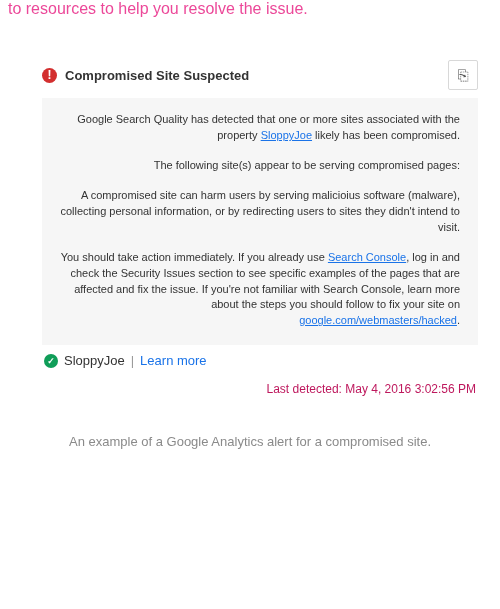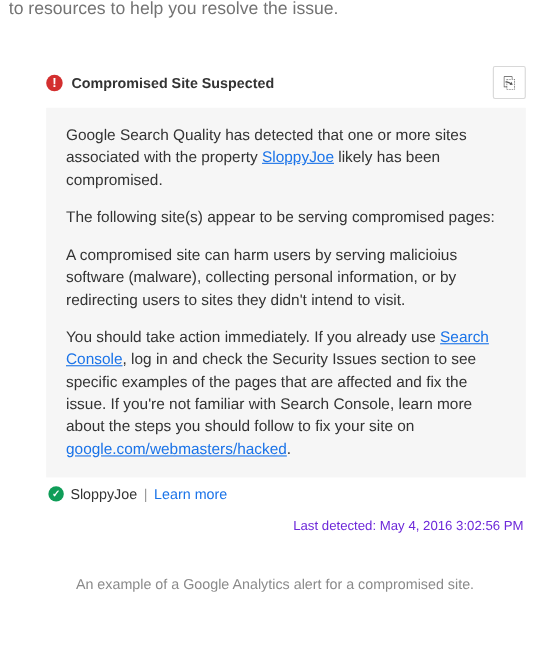--- a/index.html
+++ b/index.html
@@ -7,21 +7,21 @@
       padding: 0;
       font-family: Arial, Helvetica, sans-serif;
       font-size: 13px;
       color: #333;
       background: #fff;
       width: 500px;
     }
     .frag-top {
       padding: 0 8px 10px 8px;
       font-size: 16px;
-      color: #737373;
+      color: #ec4899;
     }
     .card {
       margin: 28px 22px 0 42px;
     }
     .card-header {
       display: flex;
       align-items: center;
       justify-content: space-between;
       padding: 4px 0 8px 0;
     }
@@ -59,23 +59,24 @@
       justify-content: center;
       cursor: pointer;
     }
     .copy-icon {
       font-size: 14px;
       color: #555;
     }
     .card-body {
       background: #f6f6f6;
       padding: 14px 18px 16px 18px;
-      font-size: 14px;
+      font-size: 11px;
       line-height: 1.45;
       color: #333;
+      text-align: right;
     }
     .card-body p {
       margin: 0 0 14px 0;
     }
     .card-body p:last-child {
       margin-bottom: 0;
       margin-top: 12px;
     }
     .card-body ul {
       margin: 0 0 14px 0;
@@ -104,21 +105,21 @@
       color: #fff;
       font-size: 9px;
       line-height: 14px;
       text-align: center;
       display: inline-block;
       font-weight: bold;
     }
     .detected-row {
       text-align: right;
       font-size: 12px;
-      color: #6d28d9;
+      color: #be185d;
       padding: 6px 2px 0 2px;
     }
     .caption {
       text-align: center;
       color: #8a8a8a;
       font-size: 13px;
       margin: 38px 0 0 0;
       padding: 0 20px;
     }
     .pipe {

